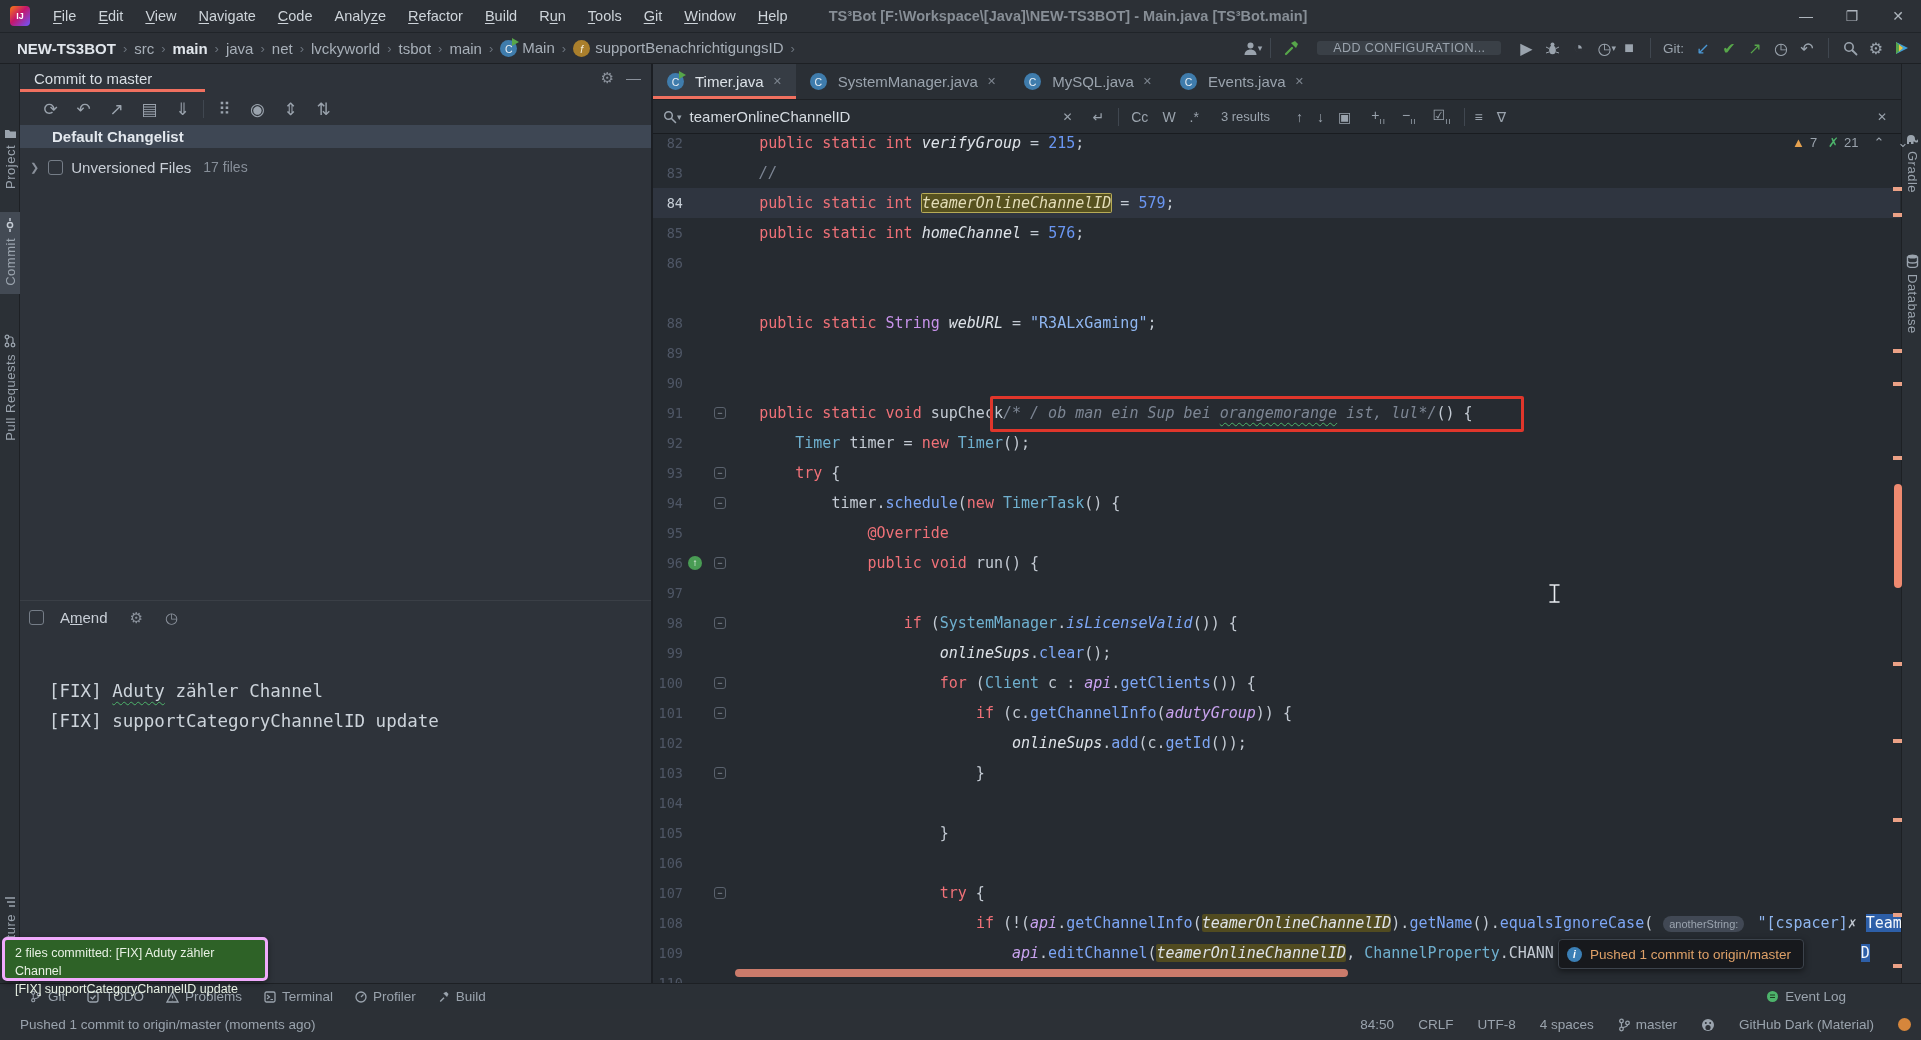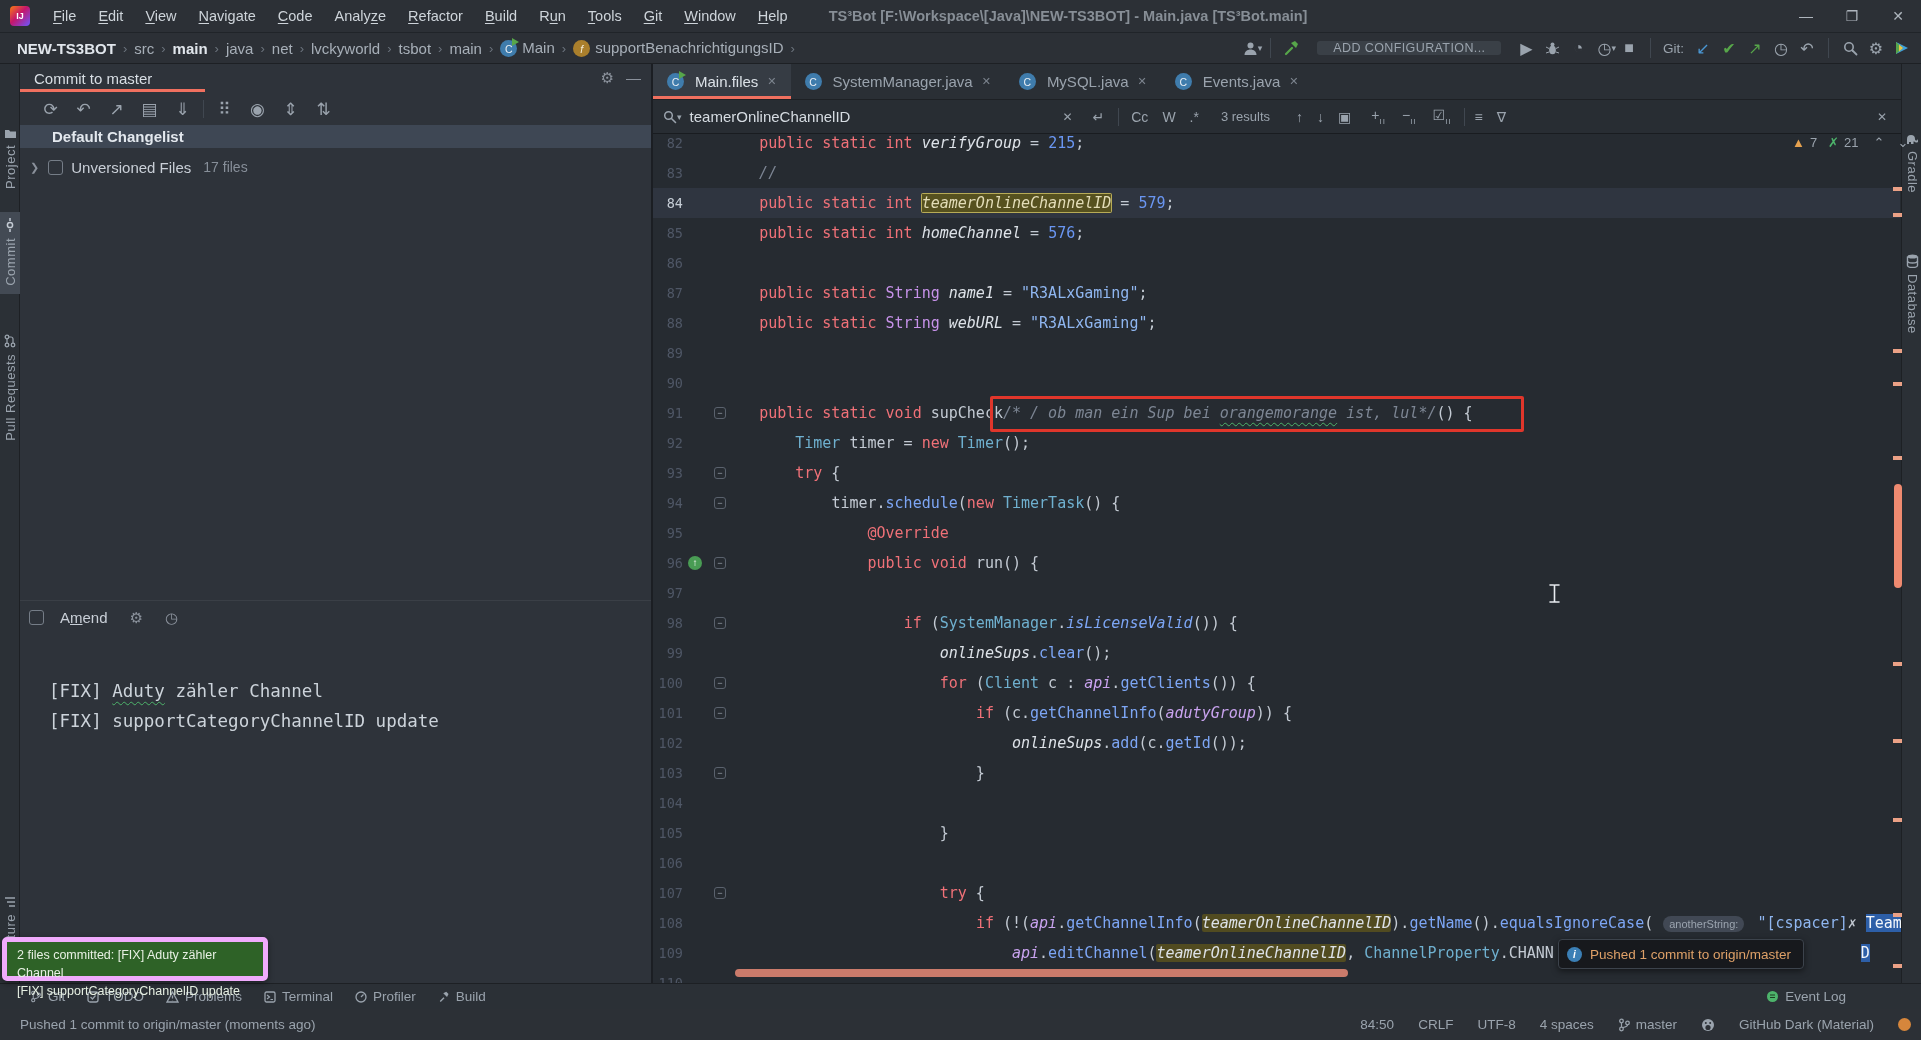--- a/index.html
+++ b/index.html
@@ -107,21 +107,21 @@
   #hscrollbar { position:absolute; left:735px; top:969px; width:613px; height:8px; background:#e98a75; border-radius:4px; opacity:.85; z-index:40; }
   #stripe-col { position:absolute; left:1886px; top:134px; width:20px; height:849px; }
   .stripe-dash { position:absolute; left:7px; width:9px; height:4px; background:#eba186; }
   .stripe-block { position:absolute; left:8px; width:8px; border-radius:4px; background:#ef8a70; }
   #mouse-cursor { position:absolute; left:1549px; top:584px; width:11px; height:19px; z-index:50; }
 
   
   #push-tooltip { position:absolute; left:1558px; top:939px; height:30px; background:#17191d; border:1px solid #3c434c; border-radius:4px; display:flex; align-items:center; padding:0 12px 0 8px; z-index:60; box-shadow:0 2px 6px rgba(0,0,0,.5); }
   #push-tooltip .info { width:15px; height:15px; border-radius:50%; background:#3b7fb5; color:#fff; font-size:10px; font-style:italic; font-weight:bold; display:flex; align-items:center; justify-content:center; margin-right:8px; }
   #push-tooltip .txt { color:#dfa168; font-size:13.5px; white-space:nowrap; }
-  #commit-notification { position:absolute; left:2px; top:937px; width:266px; height:44px; background:#2e6227; border:5px solid #f0abfc; border-radius:5px; padding:4px 10px; z-index:60; font-size:12.5px; line-height:1.45; color:#e7f0e3; box-shadow:0 2px 6px rgba(0,0,0,.4); }
+  #commit-notification { position:absolute; left:2px; top:937px; width:266px; height:44px; background:#2e6227; border:3px solid #f0abfc; border-radius:5px; padding:4px 10px; z-index:60; font-size:12.5px; line-height:1.45; color:#e7f0e3; box-shadow:0 2px 6px rgba(0,0,0,.4); }
 
   
   #toolwindow-bar { position:absolute; left:0; top:983px; width:1921px; height:26px; background:#2b3036; border-top:1px solid #1d2024; display:flex; align-items:center; font-size:13.5px; color:#9aa3ad; }
   .twb-item { display:flex; align-items:center; gap:6px; margin-left:22px; }
   .twb-item:first-child { margin-left:30px; }
   #event-log { margin-left:auto; margin-right:75px; display:flex; align-items:center; gap:6px; }
   #status-bar { position:absolute; left:0; top:1009px; width:1921px; height:31px; background:#2c3036; display:flex; align-items:center; font-size:13.5px; color:#9aa3ad; }
   #status-left { margin-left:20px; }
   #status-right { margin-left:auto; display:flex; align-items:center; gap:24px; padding-right:10px; }
   .sr-item { display:flex; align-items:center; gap:5px; white-space:nowrap; }
@@ -325,21 +325,21 @@
     <span class="gear">⚙</span>
     <span class="clockico">◷</span>
   </div>
   <div id="commit-msg"><span>[FIX] </span><span class="squig">Aduty</span><span> zähler Channel</span>
 <span>[FIX] supportCategoryChannelID update</span></div>
 </div>
 
 <div id="tab-strip">
     <div class="etab active">
       <span class="cls-ico run">C</span>
-      <span style="margin-left: 6px;">Main.files</span>
+      <span style="margin-left: 6px;">Timer.java</span>
       <span class="x">✕</span>
     </div>
     <div class="etab">
       <span class="cls-ico">C</span>
       <span style="margin-left: 6px;">SystemManager.java</span>
       <span class="x">✕</span>
     </div>
     <div class="etab">
       <span class="cls-ico">C</span>
       <span style="margin-left: 6px;">MySQL.java</span>
@@ -400,25 +400,20 @@
     <div class="row" style="top: 90px;">
       <span class="ln">85</span>
       <span class="gut"></span>
       <pre class="code"><span class="tk-d">    </span><span class="tk-k">public static int </span><span class="tk-f">homeChannel</span><span class="tk-d"> = </span><span class="tk-n">576</span><span class="tk-d">;</span></pre>
     </div>
     <div class="row" style="top: 120px;">
       <span class="ln">86</span>
       <span class="gut"></span>
       <pre class="code"></pre>
     </div>
-    <div class="row" style="top: 150px;">
-      <span class="ln">87</span>
-      <span class="gut"></span>
-      <pre class="code"><span class="tk-d">    </span><span class="tk-k">public static </span><span class="tk-tp">String</span><span class="tk-d"> </span><span class="tk-f">name1</span><span class="tk-d"> = </span><span class="tk-s">"R3ALxGaming"</span><span class="tk-d">;</span></pre>
-    </div>
     <div class="row" style="top: 180px;">
       <span class="ln">88</span>
       <span class="gut"></span>
       <pre class="code"><span class="tk-d">    </span><span class="tk-k">public static </span><span class="tk-tp">String</span><span class="tk-d"> </span><span class="tk-f">webURL</span><span class="tk-d"> = </span><span class="tk-s">"R3ALxGaming"</span><span class="tk-d">;</span></pre>
     </div>
     <div class="row" style="top: 210px;">
       <span class="ln">89</span>
       <span class="gut"></span>
       <pre class="code"></pre>
     </div>

